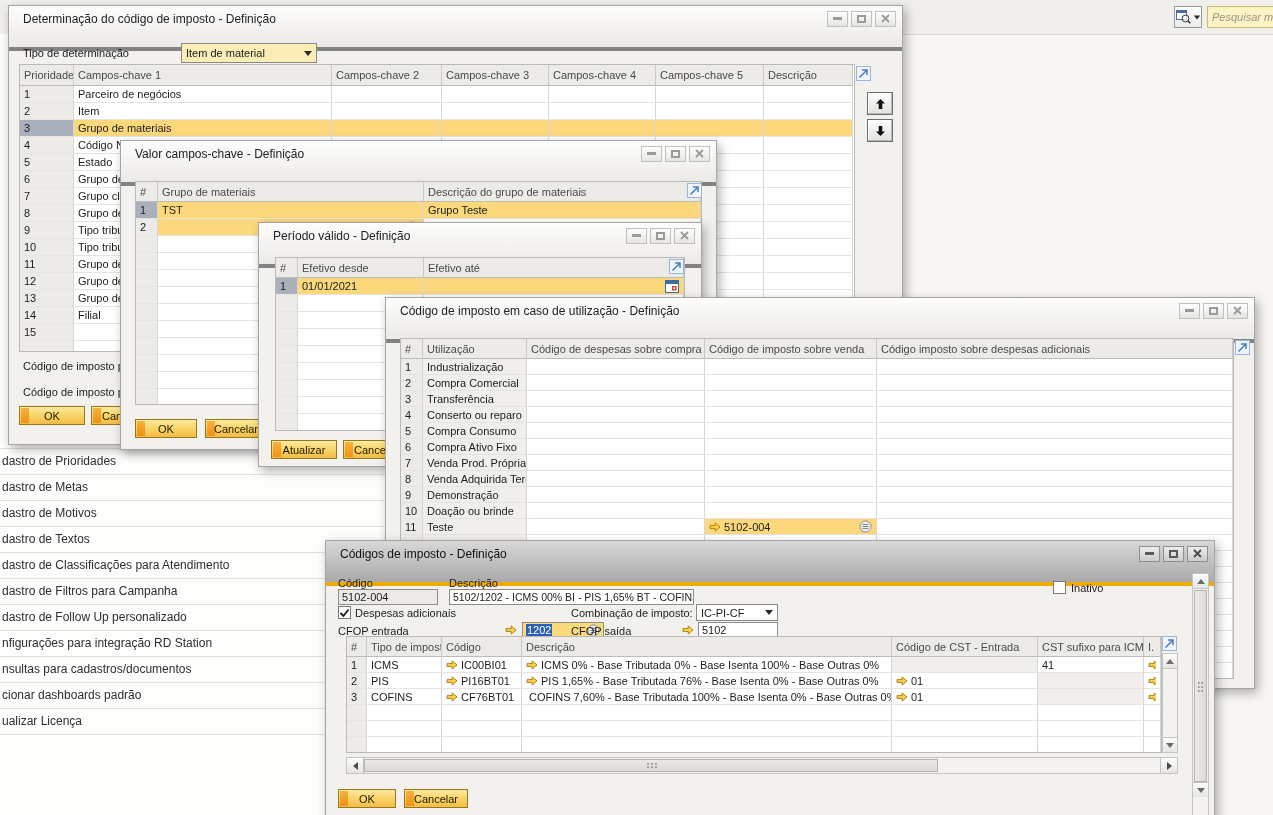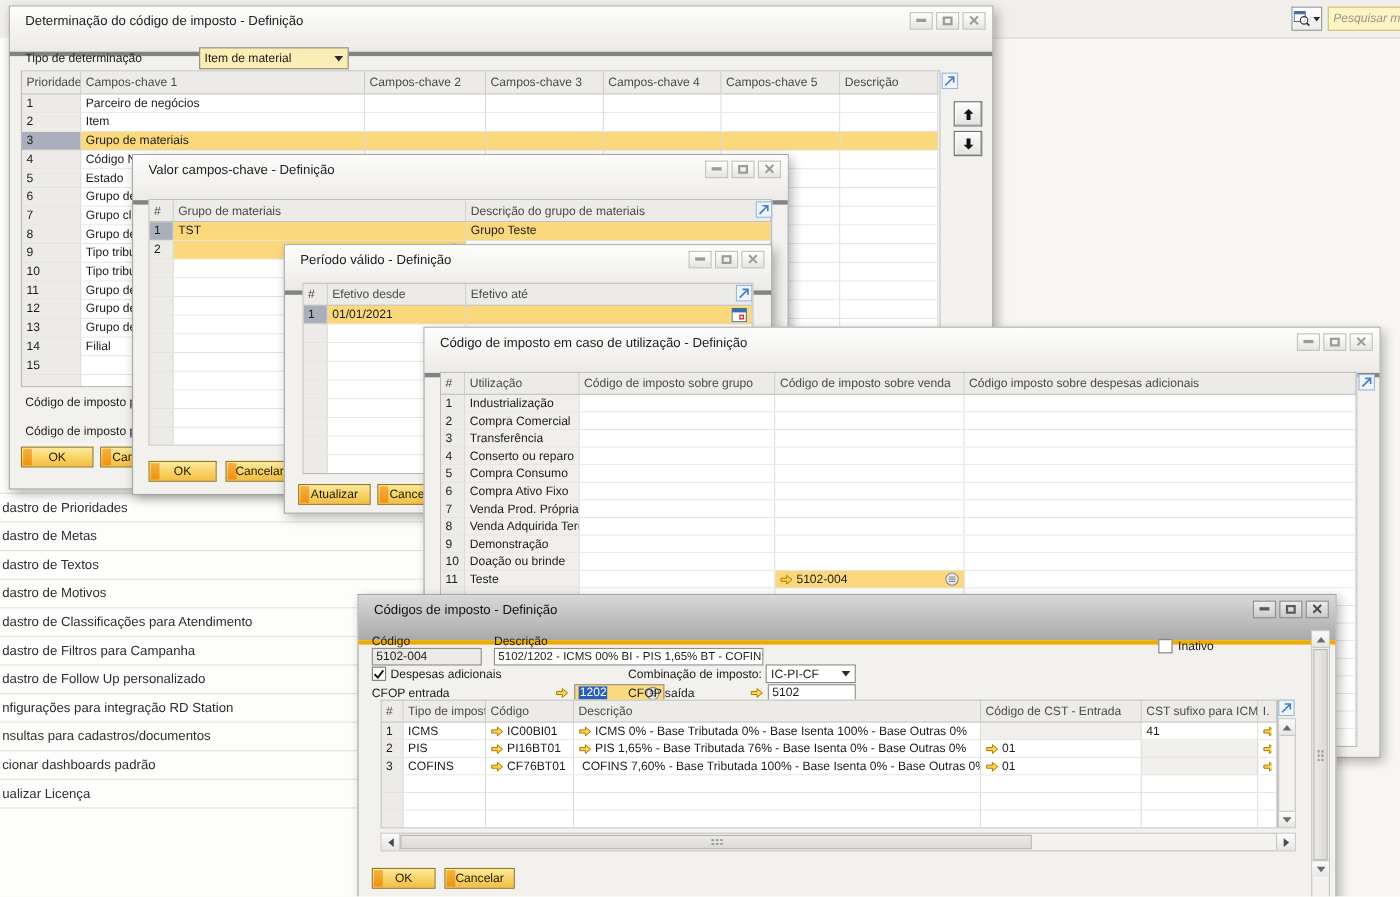--- a/index.html
+++ b/index.html
@@ -103,22 +103,22 @@
       <circle cx="9.5" cy="8.5" r="3.4" fill="rgba(255,255,255,.7)" stroke="#333"></circle>
       <line x1="12" y1="11" x2="14.3" y2="13.3" stroke="#333" stroke-width="1.6"></line>
     </svg>
     <span class="tri-dn" style="transform:scale(.8)"></span>
   </div>
   <input class="searchbox" placeholder="Pesquisar me" style="">
 
   <div class="menu">
     <div class="mitem">dastro de Prioridades</div>
     <div class="mitem">dastro de Metas</div>
+    <div class="mitem">dastro de Motivos</div>
     <div class="mitem">dastro de Textos</div>
-    <div class="mitem">dastro de Motivos</div>
     <div class="mitem">dastro de Classificações para Atendimento</div>
     <div class="mitem">dastro de Filtros para Campanha</div>
     <div class="mitem">dastro de Follow Up personalizado</div>
     <div class="mitem">nfigurações para integração RD Station</div>
     <div class="mitem">nsultas para cadastros/documentos</div>
     <div class="mitem">cionar dashboards padrão</div>
     <div class="mitem">ualizar Licença</div>
   </div>
 
   <div class="win" style="left:8px;top:5px;width:895px;height:440px;">
@@ -537,21 +537,21 @@
           <svg width="11" height="11">
             <path d="M2 2 L9 9 M9 2 L2 9" stroke="#9c9a97" stroke-width="1.8"></path>
           </svg>
         </span>
     </div>
     <div class="tline"></div>
     <div class="tbl" style="left:14px;top:40px;width:834px;height:341px;">
       <div class="tr hd20 h16" style="height:20px;">
         <div class="td d0">#</div>
         <div class="td d1">Utilização</div>
-        <div class="td d2">Código de imposto sobre grupo</div>
+        <div class="td d2">Código de despesas sobre compra</div>
         <div class="td d3">Código de imposto sobre venda</div>
         <div class="td d4">Código imposto sobre despesas adicionais</div>
       </div>
       <div class="tr h16">
           <div class="td d0 num">1</div>
           <div class="td d1 ro">Industrialização</div>
           <div class="td d2"></div>
           <div class="td d3"></div>
           <div class="td d4"></div>
         </div>

